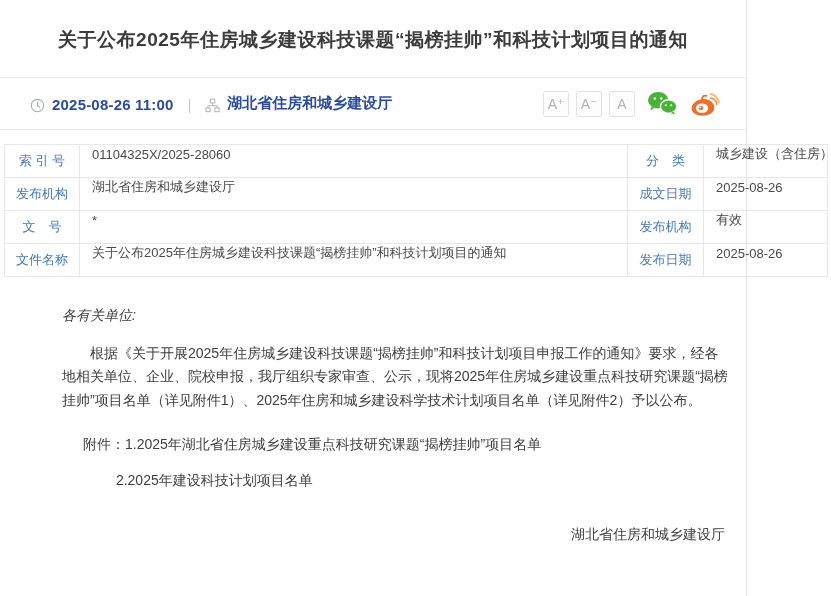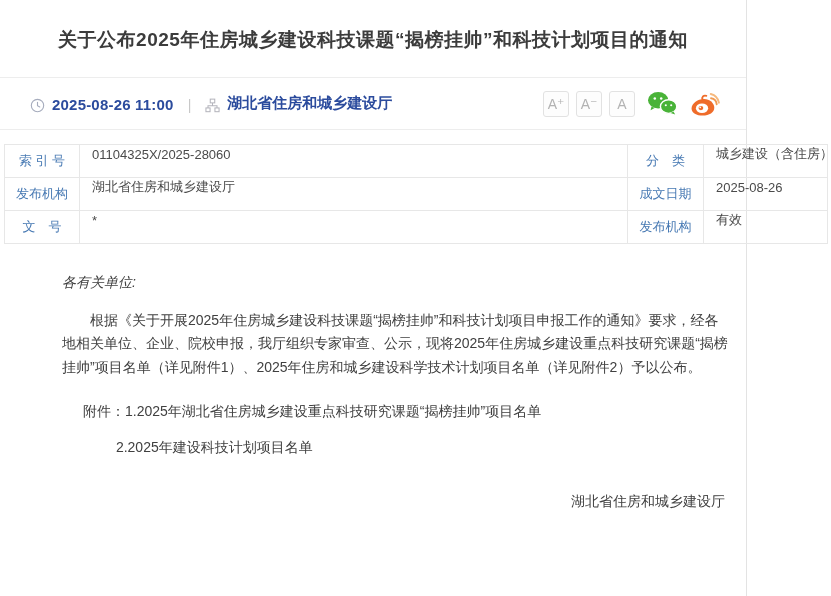--- a/index.html
+++ b/index.html
@@ -181,20 +181,26 @@
         <td class="val">湖北省住房和城乡建设厅</td>
         <td class="lbl">成文日期</td>
         <td class="val">2025-08-26</td>
       </tr>
       <tr>
         <td class="lbl">文　号</td>
         <td class="val">*</td>
         <td class="lbl">发布机构</td>
         <td class="val">有效</td>
       </tr>
+      <tr>
+        <td class="lbl">文件名称</td>
+        <td class="val">关于公布2025年住房城乡建设科技课题“揭榜挂帅”和科技计划项目的通知</td>
+        <td class="lbl">发布日期</td>
+        <td class="val">2025-08-26</td>
+      </tr>
     </tbody>
   </table>
 
   <div class="doc-body">
     <p class="salutation">各有关单位:</p>
     <p class="para">根据《关于开展2025年住房城乡建设科技课题“揭榜挂帅”和科技计划项目申报工作的通知》要求，经各地相关单位、企业、院校申报，我厅组织专家审查、公示，现将2025年住房城乡建设重点科技研究课题“揭榜挂帅”项目名单（详见附件1）、2025年住房和城乡建设科学技术计划项目名单（详见附件2）予以公布。</p>
     <p class="attach-line-1">附件：1.2025年湖北省住房城乡建设重点科技研究课题“揭榜挂帅”项目名单</p>
     <p class="attach-line-2">2.2025年建设科技计划项目名单</p>
     <p class="signature">湖北省住房和城乡建设厅</p>
 

